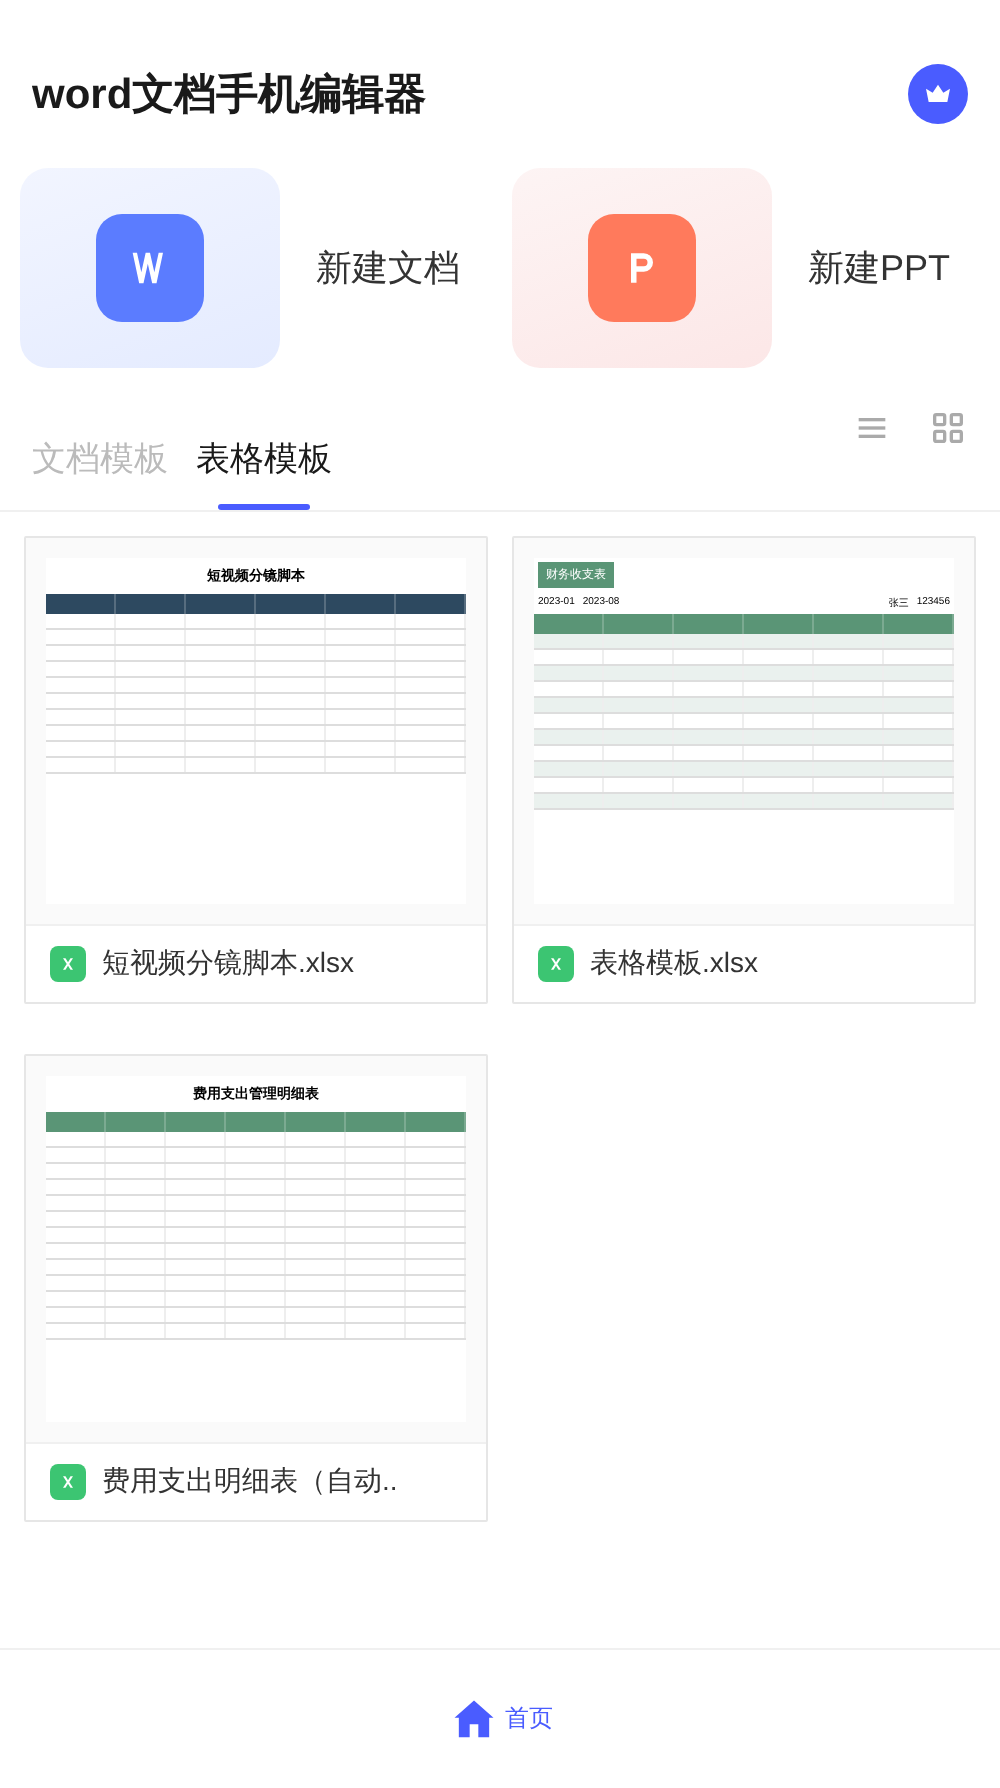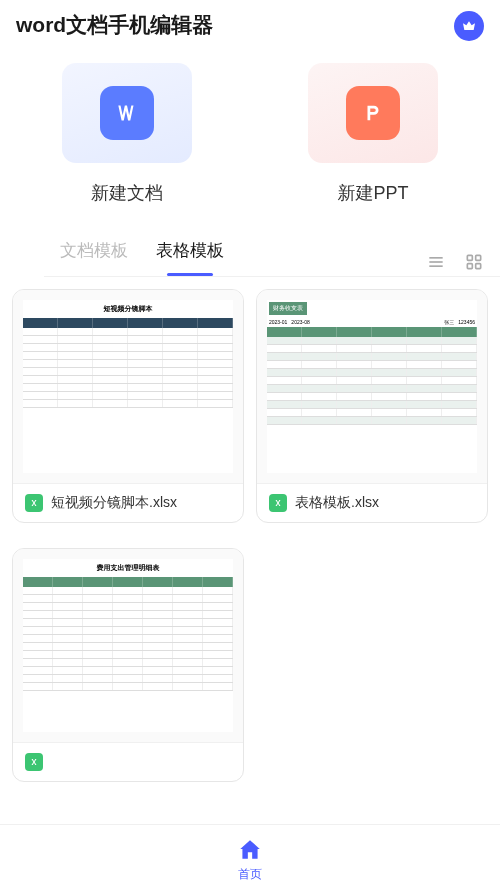--- a/index.html
+++ b/index.html
@@ -5,24 +5,24 @@
     * { margin: 0; padding: 0; box-sizing: border-box; }
     body {
       width: 500px;
       height: 894px;
       font-family: -apple-system, "PingFang SC", "Microsoft YaHei", sans-serif;
       background: #fff;
       overflow: hidden;
       position: relative;
     }
     .header {
-      padding: 11px 16px 12px;
+      padding: 32px 16px 12px;
       display: flex;
       justify-content: space-between;
-      align-items: flex-start;
+      align-items: center;
     }
     .app-title {
       font-size: 21px;
       font-weight: 700;
       color: #1a1a1a;
     }
     .crown-badge {
       width: 30px;
       height: 30px;
       border-radius: 50%;
@@ -34,21 +34,20 @@
     .crown-badge svg { fill: #fff; }
     .action-row {
       display: flex;
       justify-content: space-around;
       padding: 10px 10px 20px;
       gap: 12px;
     }
     .action-card {
       flex: 1;
       display: flex;
-      flex-direction: column;
       align-items: center;
       gap: 18px;
     }
     .icon-tile {
       width: 130px;
       height: 100px;
       border-radius: 14px;
       display: flex;
       align-items: center;
       justify-content: center;
@@ -70,25 +69,24 @@
     .ic-blue { background: #5b7cff; }
     .ic-green { background: #3cc572; }
     .ic-red { background: #ff7a5c; }
     .action-label {
       font-size: 18px;
       color: #333;
       font-weight: 500;
     }
     .tabs {
       display: flex;
-      align-items: flex-end;
+      align-items: flex-start;
       padding: 0 16px;
       border-bottom: 1px solid #f0f0f0;
-      gap: 28px;
-      margin-left: 44px;
+      gap: 14px;
     }
     .tab {
       padding: 14px 0;
       font-size: 17px;
       color: #bbb;
       position: relative;
     }
     .tab.active {
       color: #1a1a1a;
       font-weight: 400;
@@ -115,21 +113,21 @@
       padding: 12px;
       display: grid;
       grid-template-columns: 1fr 1fr;
       gap: 12px;
       overflow-y: auto;
       height: 530px;
     }
     .template-card {
       height: 234px;
       border: 1px solid #e6e6e6;
-      border-radius: 12px;
+      border-radius: 1px;
       background: #fff;
       display: flex;
       flex-direction: column;
       overflow: hidden;
     }
     .thumb {
       flex: 1;
       background: #fafafa;
       display: flex;
       align-items: center;
@@ -183,21 +181,21 @@
       left: 0;
       right: 0;
       height: 70px;
       border-top: 1px solid #f0f0f0;
       display: flex;
       background: #fff;
     }
     .nav-item {
       flex: 1;
       display: flex;
-      flex-direction: column;
+      flex-direction: row;
       align-items: center;
       justify-content: center;
       gap: 3px;
       font-size: 12px;
       color: #aaa;
     }
     .nav-item.active { color: #4a5cff; }
     .nav-item svg { width: 26px; height: 26px; }
     .thumb2-top { display:flex; gap:4px; padding:2px; font-size:5px;}
     .thumb2-title { background:#5a9576; color:#fff; padding:2px 4px; font-size:6px; display:inline-block;}
@@ -614,20 +612,21 @@
             <div class="th-cell"></div>
           </div>
       </div>
     </div>
     <div class="card-footer">
       <div class="file-icon">
           <svg width="10" height="10" viewBox="0 0 24 24">
             <path d="M6 5h3l3 5 3-5h3l-4.5 7L18 19h-3l-3-5-3 5H6l4.5-7L6 5z"></path>
           </svg>
         </div>
+      <div class="file-name">费用支出明细表（自动..</div>
     </div>
   </div>
 </div>
 
 <div class="navbar">
   <div class="nav-item active">
     <svg viewBox="0 0 24 24" fill="currentColor">
         <path d="M12 3l9 8h-2v9h-5v-6H10v6H5v-9H3l9-8z"></path>
       </svg>
     <span>首页</span>

